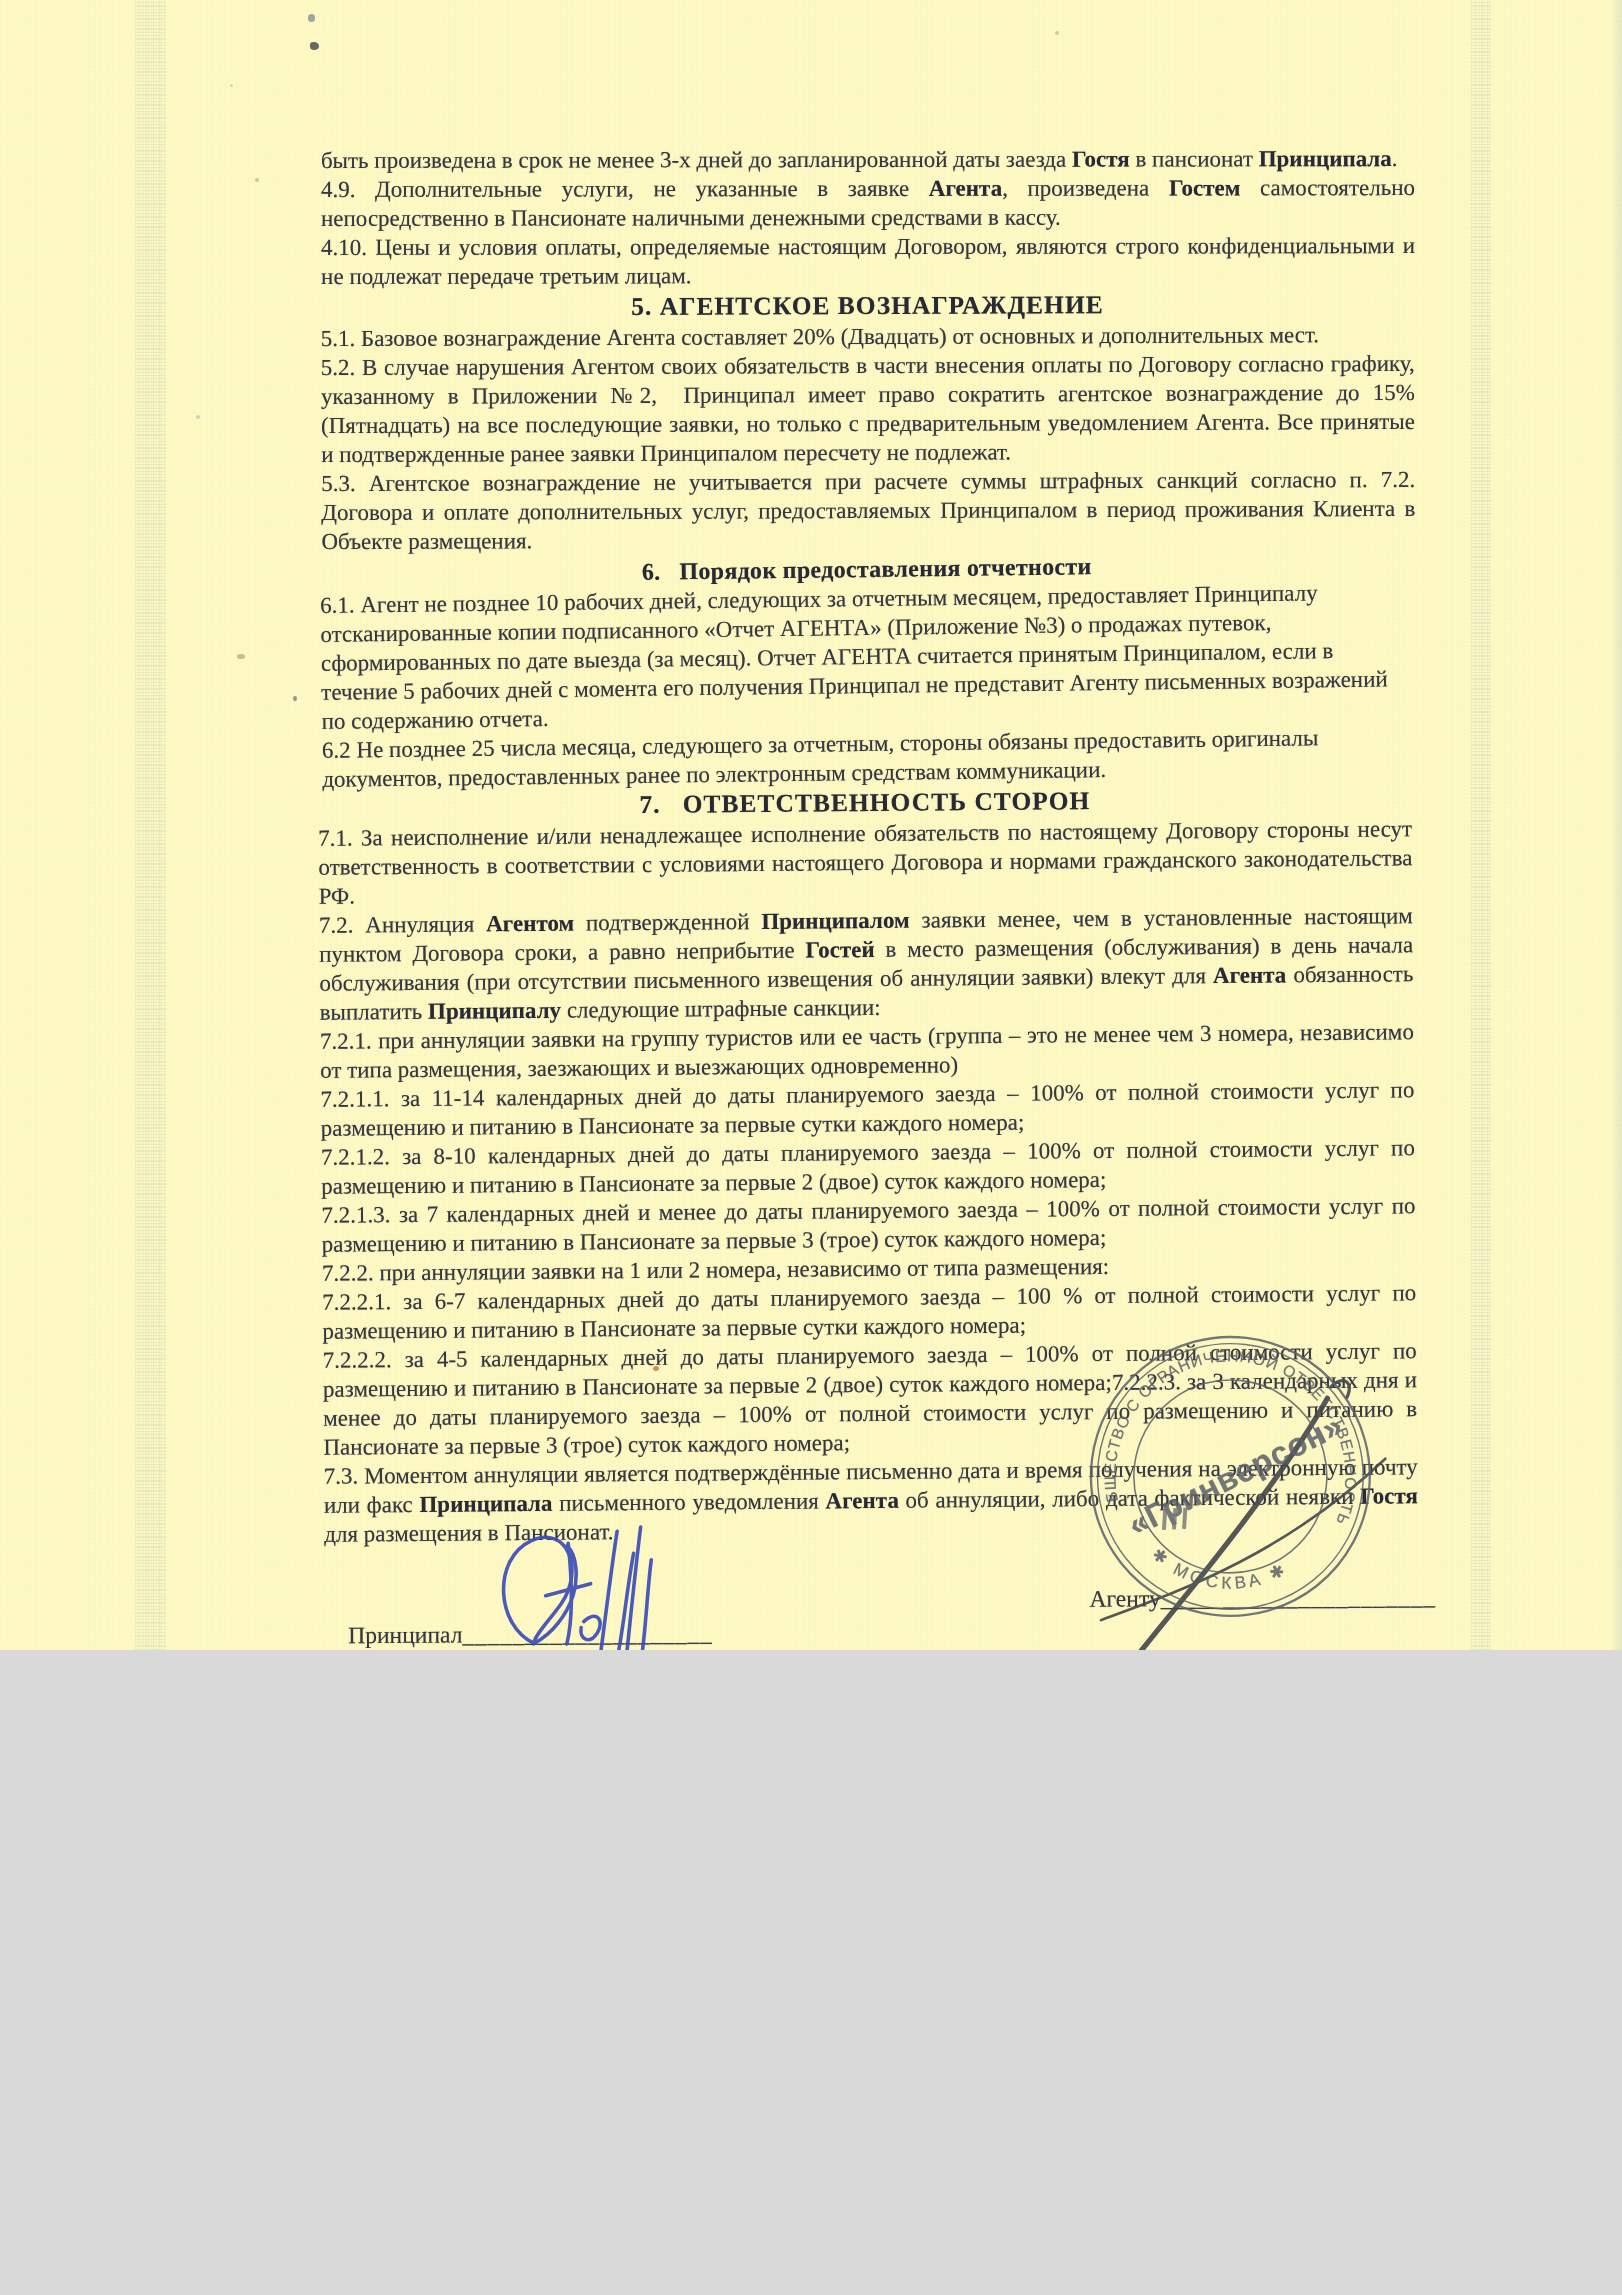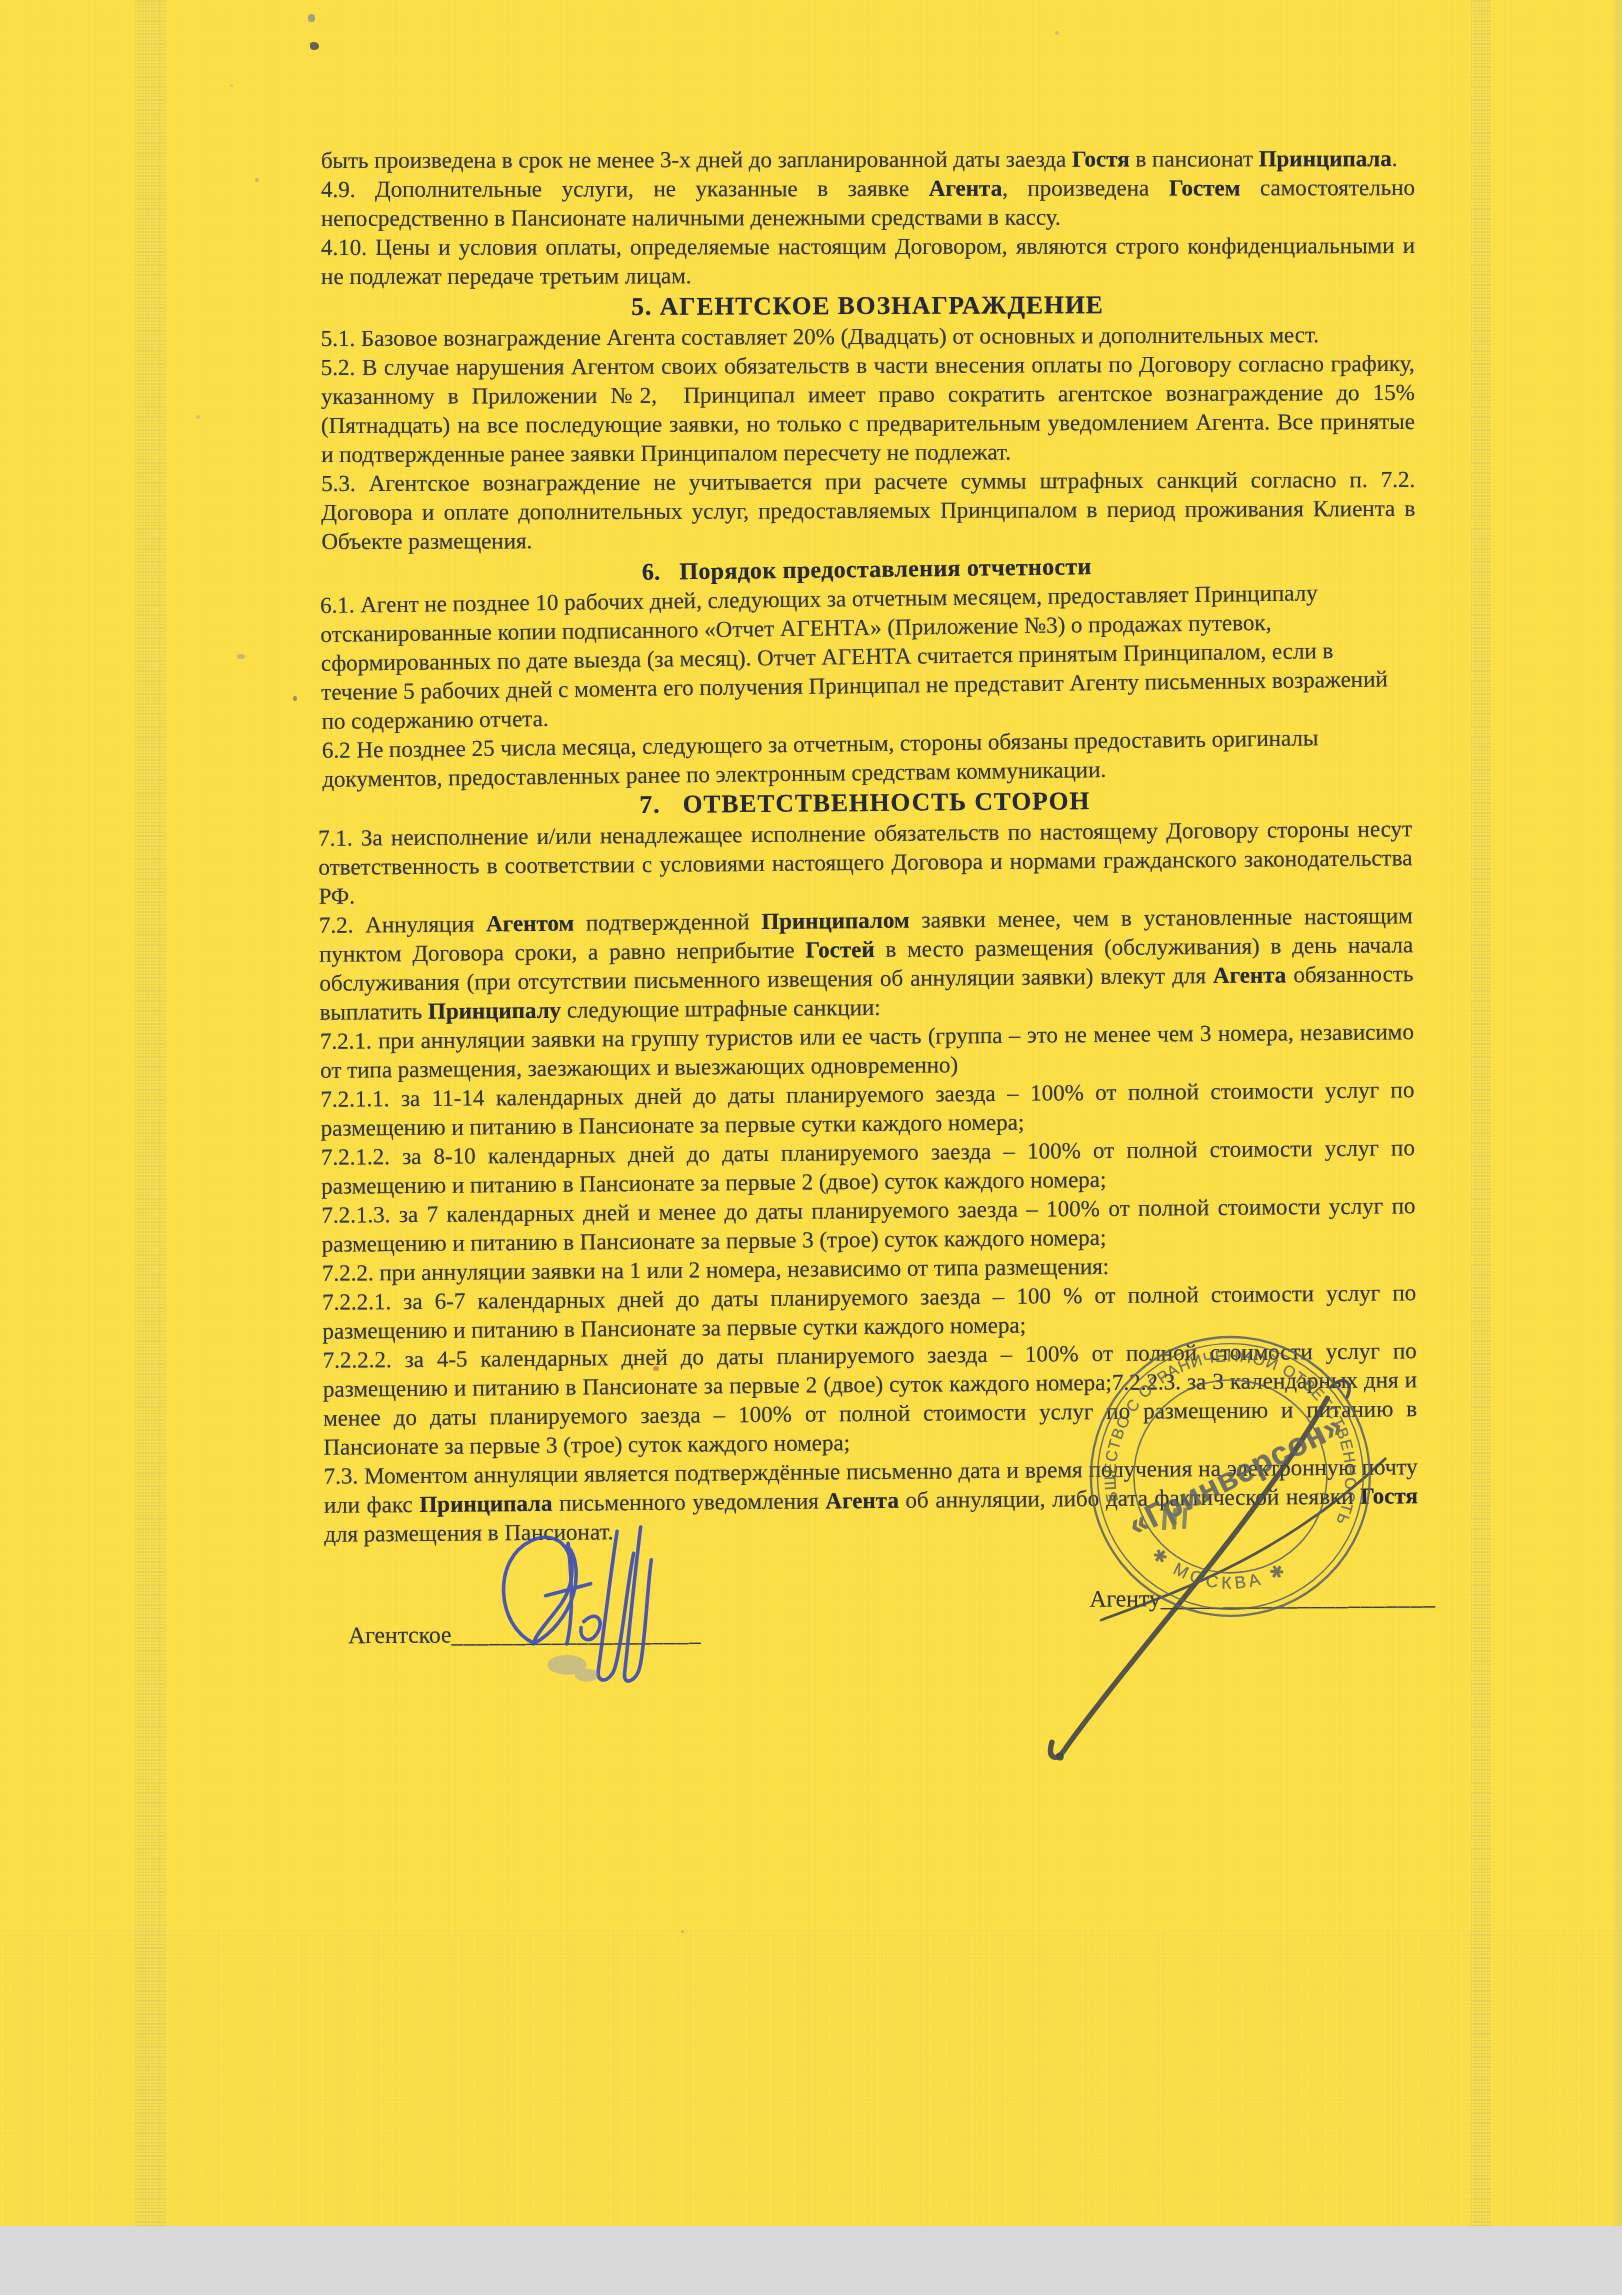--- a/index.html
+++ b/index.html
@@ -1,19 +1,19 @@
 <!DOCTYPE html>
 <html style="font-size:10.5px"><head>
 <meta charset="utf-8">
 <style>
   html,body{margin:0;padding:0;background:#d9d9d9;}
   .page{
     position:relative;
-    width:1623px;height:2226px;
-    background:#fde047;
+    width:1623px;height:1650px;
+    background:#fef9c3;
     overflow:hidden;
     font-family:"Liberation Serif", serif;
     color:#34373f;
     text-decoration:underline;
   }
   
   .page::before{
     content:"";position:absolute;inset:0;pointer-events:none;
     background:
       repeating-linear-gradient(90deg, rgba(120,150,190,0.020) 0 1.3px, rgba(0,0,0,0) 1.3px 5.9px),
@@ -156,21 +156,21 @@
           <p class="clause"><span>7.2.2. при аннуляции заявки на 1 или 2 номера, независимо от типа размещения:</span></p>
           <p class="clause"><span>7.2.2.1. за 6-7 календарных дней до даты планируемого заезда – 100 % от полной стоимости услуг по размещению и питанию в Пансионате за первые сутки каждого номера;</span></p>
           <p class="clause"><span>7.2.2.2. за 4-5 календарных дней до даты планируемого заезда – 100% от полной стоимости услуг по размещению и питанию в Пансионате за первые 2 (двое) суток каждого номера;7.2.2.3. за 3 календарных дня и менее до даты планируемого заезда – 100% от полной стоимости услуг по размещению и питанию в Пансионате за первые 3 (трое) суток каждого номера;</span></p>
           <p class="clause"><span>7.3. Моментом аннуляции является подтверждённые письменно дата и время получения на электронную почту или факс </span><span class="b">Принципала</span><span> письменного уведомления </span><span class="b">Агента</span><span> об аннуляции, либо дата фактической неявки </span><span class="b">Гостя</span><span> для размещения в Пансионат.</span></p>
         </div>
     </section>
 
     <div class="signatures">
 
       <div class="sig sig-principal">
-        <span>Агентское</span><span class="sig-line">____________________</span>
+        <span>Принципал</span><span class="sig-line">____________________</span>
       </div>
 
       <div class="sig sig-agent">
         <span>Агенту</span><span class="sig-line">______________________</span>
       </div>
 
       <svg class="overlay blue-svg" viewBox="0 0 330 280" fill="none">
         <g stroke="#3c4db8" stroke-width="5.5" stroke-linecap="round" fill="none" opacity="0.92">
           <path d="M 100,195 C 42,168 36,66 96,38 C 152,13 178,82 142,134 C 120,164 98,186 100,195 C 128,180 150,152 160,122 C 168,96 167,60 151,46"></path>
           <path d="M 153,42 C 158,92 161,152 150,196"></path>

